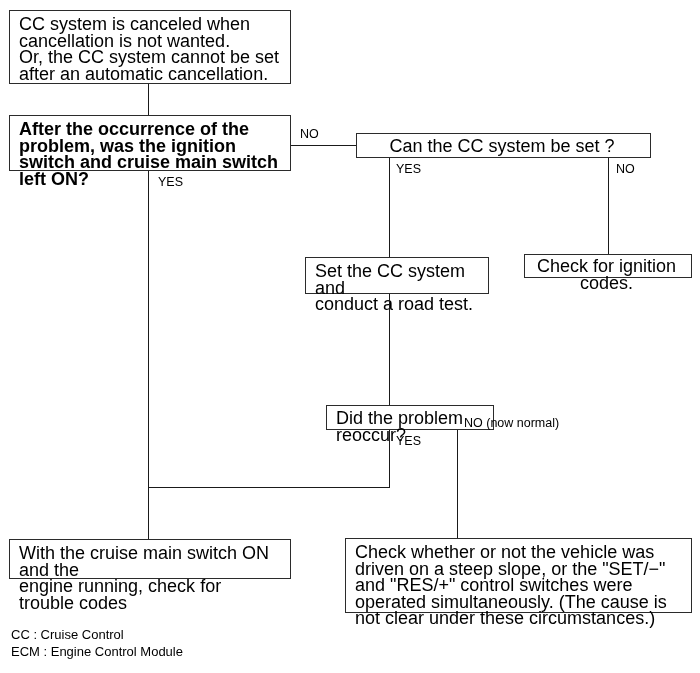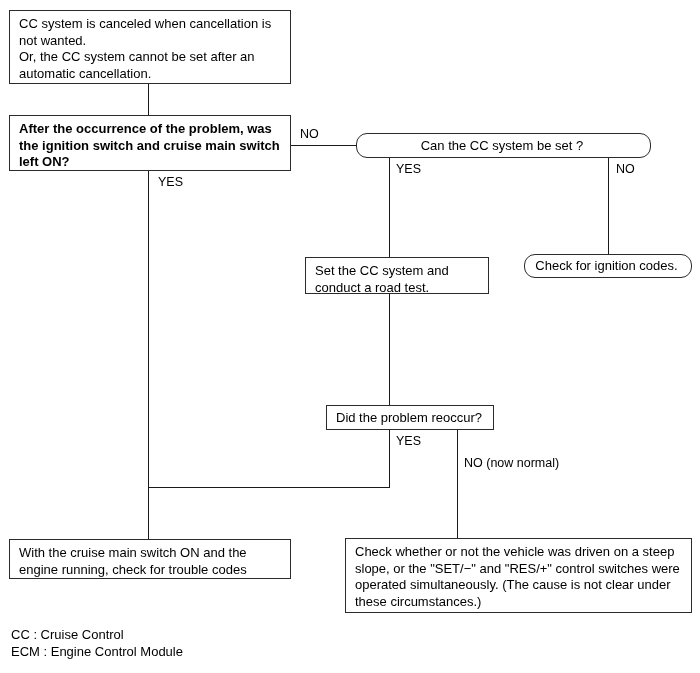--- a/index.html
+++ b/index.html
@@ -14,29 +14,28 @@
     background: #ffffff;
     font-family: "Liberation Sans", sans-serif;
     color: #000000;
     overflow: hidden;
   }
   .node {
     position: absolute;
     box-sizing: border-box;
     border: 1px solid #2b2b2b;
     background: #ffffff;
-    font-size: 13px;
+    font-size: 18px;
     line-height: 16.5px;
     padding: 5px 9px 4px 9px;
     white-space: pre-line;
   }
   .node.center {
     text-align: center;
     padding-left: 6px;
-    border-radius: 11px;
   }
   .conn {
     position: absolute;
     background: #1a1a1a;
   }
   .conn.v { width: 1px; }
   .conn.h { height: 1px; }
   .edge-label {
     position: absolute;
     font-size: 12.5px;
@@ -94,18 +93,18 @@
   <div class="edge-label" style="left:300px; top:127px;">NO</div>
 
   <div class="edge-label" style="left:158px; top:175px;">YES</div>
 
   <div class="edge-label" style="left:396px; top:162px;">YES</div>
 
   <div class="edge-label" style="left:616px; top:162px;">NO</div>
 
   <div class="edge-label" style="left:396px; top:434px;">YES</div>
 
-  <div class="edge-label" style="left:464px; top:456px;">NO (now normal)</div>
+  <div class="edge-label" style="left:464px; top:416px;">NO (now normal)</div>
 
   <div class="legend" style="left:11px; top:626px;">CC : Cruise Control
 ECM : Engine Control Module</div>
 
 </div>
 
 </body></html>

